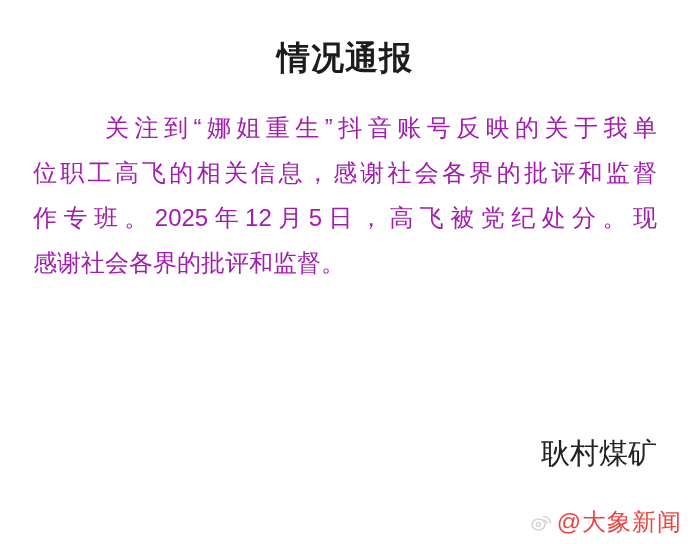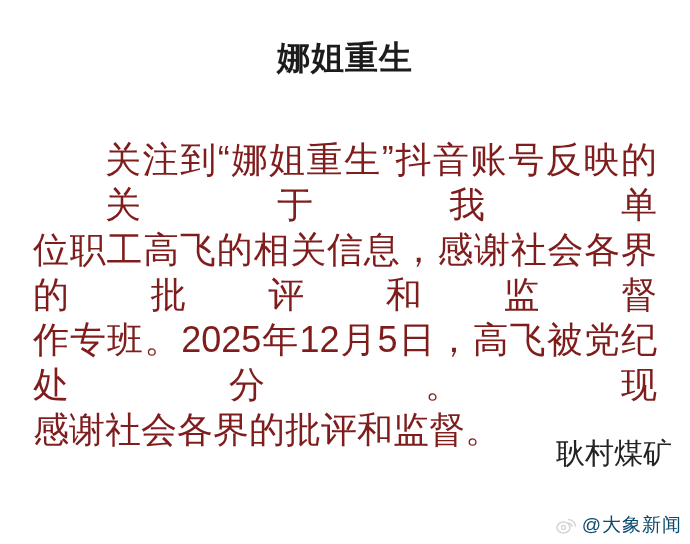--- a/index.html
+++ b/index.html
@@ -18,67 +18,67 @@
   }
   .title {
     margin: 36px 0 0 0;
     text-align: center;
     font-size: 33px;
     font-weight: 700;
     letter-spacing: 1px;
     color: #1c1c1c;
   }
   .body-text {
-    margin: 56px 33px 0 33px;
+    margin: 24px 33px 0 33px;
     width: 624px;
-    font-size: 36px;
+    font-size: 24px;
     line-height: 45px;
-    color: #7f1d1d;
+    color: #a21caf;
   }
   .body-text .line {
     white-space: nowrap;
   }
   .body-text .line.justify {
     white-space: normal;
     text-align: justify;
     text-align-last: justify;
   }
   .body-text .line.indent {
     padding-left: 72px;
   }
   .signature-block {
     position: absolute;
     top: 430px;
-    right: 18px;
+    right: 33px;
     text-align: center;
     font-size: 29px;
     line-height: 47px;
     color: #232323;
   }
   .watermark {
     position: absolute;
     right: 8px;
     bottom: 6px;
     display: flex;
     align-items: center;
     gap: 5px;
-    font-size: 19px;
-    color: #0c4a6e;
+    font-size: 24px;
+    color: #ef4444;
     letter-spacing: 1px;
   }
   .watermark svg {
     display: block;
   }
 </style>
 </head>
 <body>
 
 <div class="page">
 
-  <div class="title">娜姐重生</div>
+  <div class="title">情况通报</div>
 
   <div class="body-text">
     <div class="line justify indent">关注到“娜姐重生”抖音账号反映的关于我单</div>
     <div class="line justify">位职工高飞的相关信息，感谢社会各界的批评和监督</div>
     <div class="line justify">作专班。2025年12月5日，高飞被党纪处分。现</div>
     <div class="line">感谢社会各界的批评和监督。</div>
   </div>
 
   <div class="signature-block">
     <div>耿村煤矿</div>

